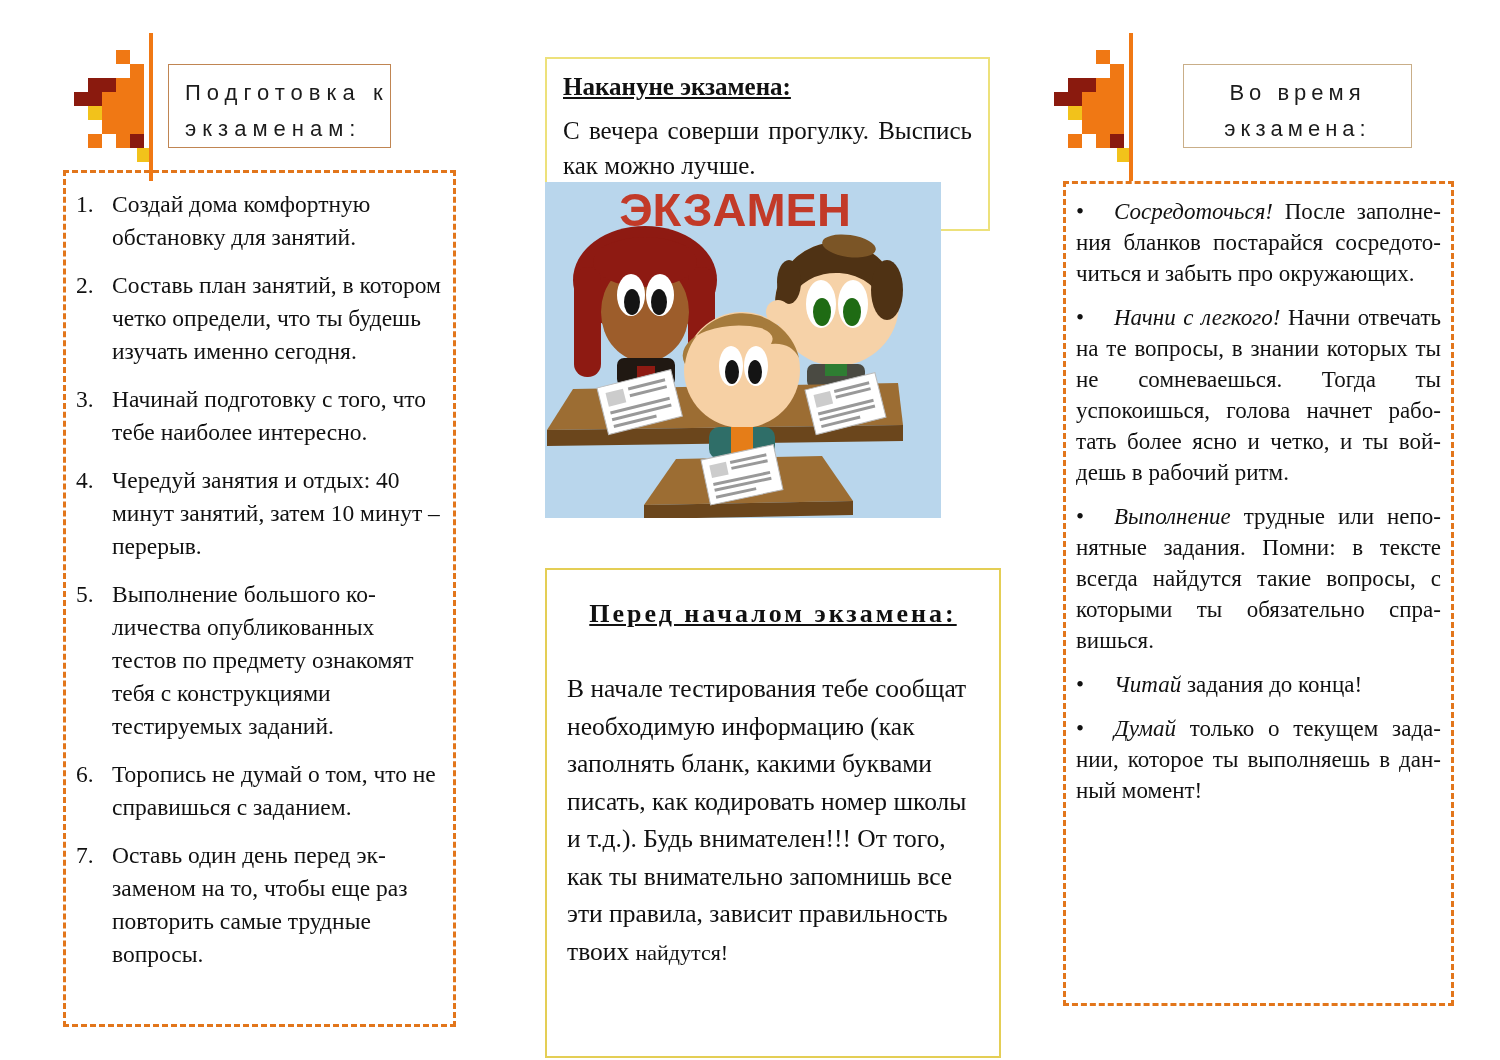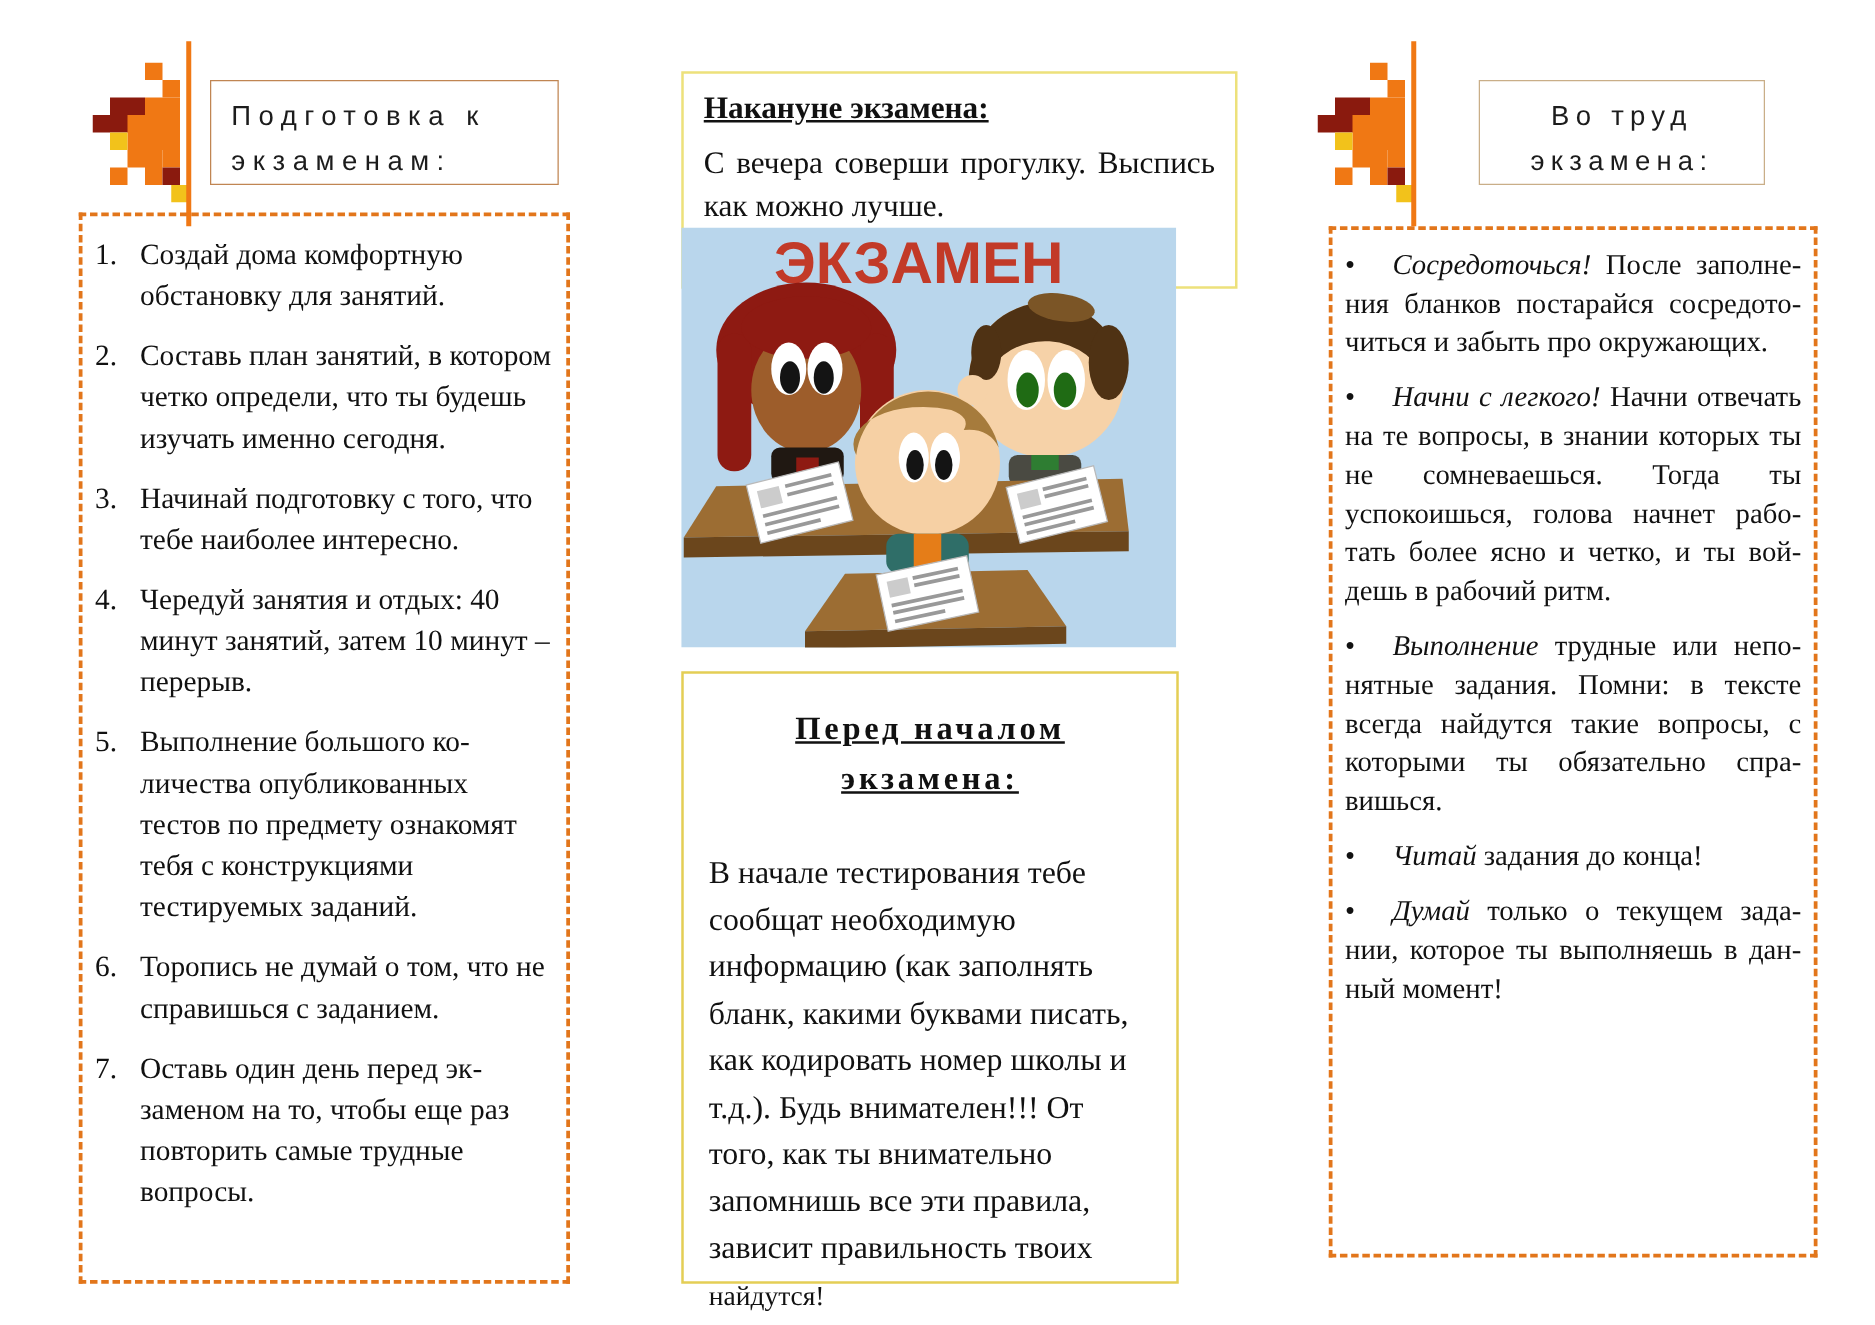--- a/index.html
+++ b/index.html
@@ -9,36 +9,36 @@
   }
   
   .vline{position:absolute;width:4px;background:#F07814;z-index:5;}
   .logo{position:absolute;z-index:4;}
   
   .titlebox{
     position:absolute;background:#fff;
     font-family:"Liberation Sans", sans-serif;font-size:22px;line-height:36px;
     letter-spacing:6px;color:#1c1c1c;z-index:3;
   }
-  .titlebox.left{left:168px;top:64px;width:279px;height:84px;border:1px solid #C08552;padding:10px 0 0 16px;box-sizing:border-box;}
+  .titlebox.left{left:168px;top:64px;width:223px;height:84px;border:1px solid #C08552;padding:10px 0 0 16px;box-sizing:border-box;}
   .titlebox.right{left:1183px;top:64px;width:229px;height:84px;border:1px solid #C9AE88;padding:10px 6px 0 6px;box-sizing:border-box;text-align:center;letter-spacing:5px;}
   
   .dashedbox{position:absolute;border:3px dashed #E2761B;box-sizing:border-box;background:#fff;}
   #left-dashed{left:63px;top:170px;width:393px;height:857px;padding:15px 10px 0 6px;}
   #right-dashed{left:1063px;top:181px;width:391px;height:825px;padding:12px 10px 0 10px;}
   
   .numlist{margin:0;padding:0;list-style:none;font-size:23.5px;line-height:33px;}
   .numlist li{position:relative;padding-left:40px;margin-bottom:15px;hyphens:manual;}
   .numlist .num{position:absolute;left:4px;top:0;}
   
   .midbox{position:absolute;background:#fff;box-sizing:border-box;z-index:1;}
   #mid-top{left:545px;top:57px;width:445px;height:174px;border:2px solid #EDE17B;padding:10px 16px 0 16px;}
   #mid-top h3{margin:2px 0 10px 0;font-size:25px;line-height:32px;text-decoration:underline;font-weight:bold;}
   #mid-top p{margin:0;font-size:25px;line-height:35px;text-align:justify;}
-  #mid-bottom{left:545px;top:537px;width:398px;height:490px;border:2px solid #E4CE55;padding:24px 20px 0 20px;}
+  #mid-bottom{left:545px;top:568px;width:456px;height:490px;border:2px solid #E4CE55;padding:24px 20px 0 20px;}
   #mid-bottom .btitle{font-size:26px;font-weight:bold;text-decoration:underline;text-align:center;letter-spacing:3px;line-height:40px;}
   #mid-bottom .bbody{margin-top:36px;font-size:25.5px;line-height:37.5px;text-align:left;}
   #mid-bottom .tail{font-size:22px;}
   #mid-illustration{position:absolute;left:545px;top:182px;width:396px;height:336px;z-index:2;}
   
   .bullets p{margin:0 0 13px 0;font-size:23px;line-height:31px;text-align:justify;hyphens:manual;}
   .bullets .bdot{display:inline-block;width:38px;}
   .bullets .lead{font-style:italic;}
   .hiddefs{position:absolute;width:0;height:0;overflow:hidden;}
 </style>
@@ -176,21 +176,21 @@
   <div class="btitle">Перед началом экзамена:</div>
   <div class="bbody"><span>В начале тестирования тебе сообщат необходимую информацию (как заполнять бланк, какими буквами писать, как кодировать номер школы и т.д.). Будь внимателен!!! От того, как ты внимательно запомнишь все эти правила, зависит правильность твоих </span><span class="tail">найдутся!</span></div>
 </div>
 
 <svg class="logo" style="left:1054px;top:50px;width:84px;height:112px">
     <use href="#pixlogo"></use>
   </svg>
 <div class="vline" style="left:1129px;top:33px;height:148px"></div>
 
 <div class="titlebox right">
-  <span>Во труд экзамена:</span>
+  <span>Во время экзамена:</span>
 </div>
 
 <div id="right-dashed" class="dashedbox bullets">
   <p><span class="bdot">•</span><span class="lead">Сосредоточься!</span><span> После заполне­ния бланков постарайся сосредото­читься и забыть про окружающих.</span></p>
   <p><span class="bdot">•</span><span class="lead">Начни с легкого!</span><span> Начни отве­чать на те вопросы, в знании кото­рых ты не сомневаешься. Тогда ты успокоишься, голова начнет рабо­тать более ясно и четко, и ты вой­дешь в рабочий ритм.</span></p>
   <p><span class="bdot">•</span><span class="lead">Выполнение</span><span> трудные или непо­нятные задания. Помни: в тексте всегда найдутся такие вопросы, с которыми ты обязательно спра­вишься.</span></p>
   <p><span class="bdot">•</span><span class="lead">Читай</span><span> задания до конца!</span></p>
   <p><span class="bdot">•</span><span class="lead">Думай</span><span> только о текущем зада­нии, которое ты выполняешь в дан­ный момент!</span></p>
 </div>
 

